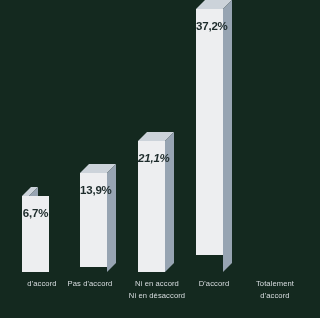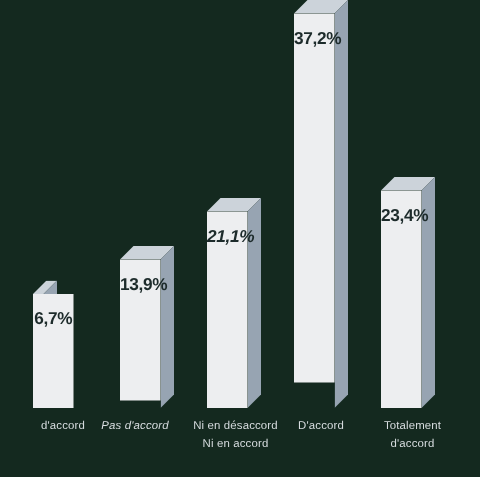--- a/index.html
+++ b/index.html
@@ -119,42 +119,36 @@
       <div class="bar-value" style="top:21px; width:27px;font-style:italic;">21,1%</div>
     </div>
 
     <div class="bar-group" style="left:196px; width:36px; height:272px;">
       <div class="bar-top" style="top:0; height:9px; clip-path: polygon(0 100%, 9px 0, 100% 0, calc(100% - 9px) 100%);"></div>
       <div class="bar-side" style="top:0; width:9px; height:100%; clip-path: polygon(0 9px, 100% 0, 100% calc(100% - 9px), 0 100%);"></div>
       <div class="bar-front" style="top:9px; height:246px; width:27px;"></div>
       <div class="bar-value" style="top:21px; width:27px;">37,2%</div>
     </div>
 
-    <div class="bar-group" style="left:254px; width:36px; height:154px;">
-      <div class="bar-top" style="top:0; height:9px; clip-path: polygon(0 100%, 9px 0, 100% 0, calc(100% - 9px) 100%);"></div>
-      <div class="bar-side" style="top:0; width:9px; height:100%; clip-path: polygon(0 9px, 100% 0, 100% calc(100% - 9px), 0 100%);"></div>
-      <div class="bar-front" style="top:9px; height:145px; width:27px;"></div>
-      <div class="bar-value" style="top:21px; width:27px;">23,4%</div>
-    </div>
 
   </div>
 
   <div id="category-axis">
 
     <div class="cat-label" style="left:6px; width:72px;">
       <div>d'accord</div>
     </div>
 
-    <div class="cat-label" style="left:62px; width:56px;font-style:italic;">
+    <div class="cat-label" style="left:62px; width:56px;">
       <div>Pas d'accord</div>
     </div>
 
     <div class="cat-label" style="left:118px; width:78px;">
+      <div>Ni en accord</div>
       <div>Ni en désaccord</div>
-      <div>Ni en accord</div>
     </div>
 
     <div class="cat-label" style="left:181px; width:66px;">
       <div>D'accord</div>
     </div>
 
     <div class="cat-label" style="left:238px; width:74px;">
       <div>Totalement</div>
       <div>d'accord</div>
     </div>

